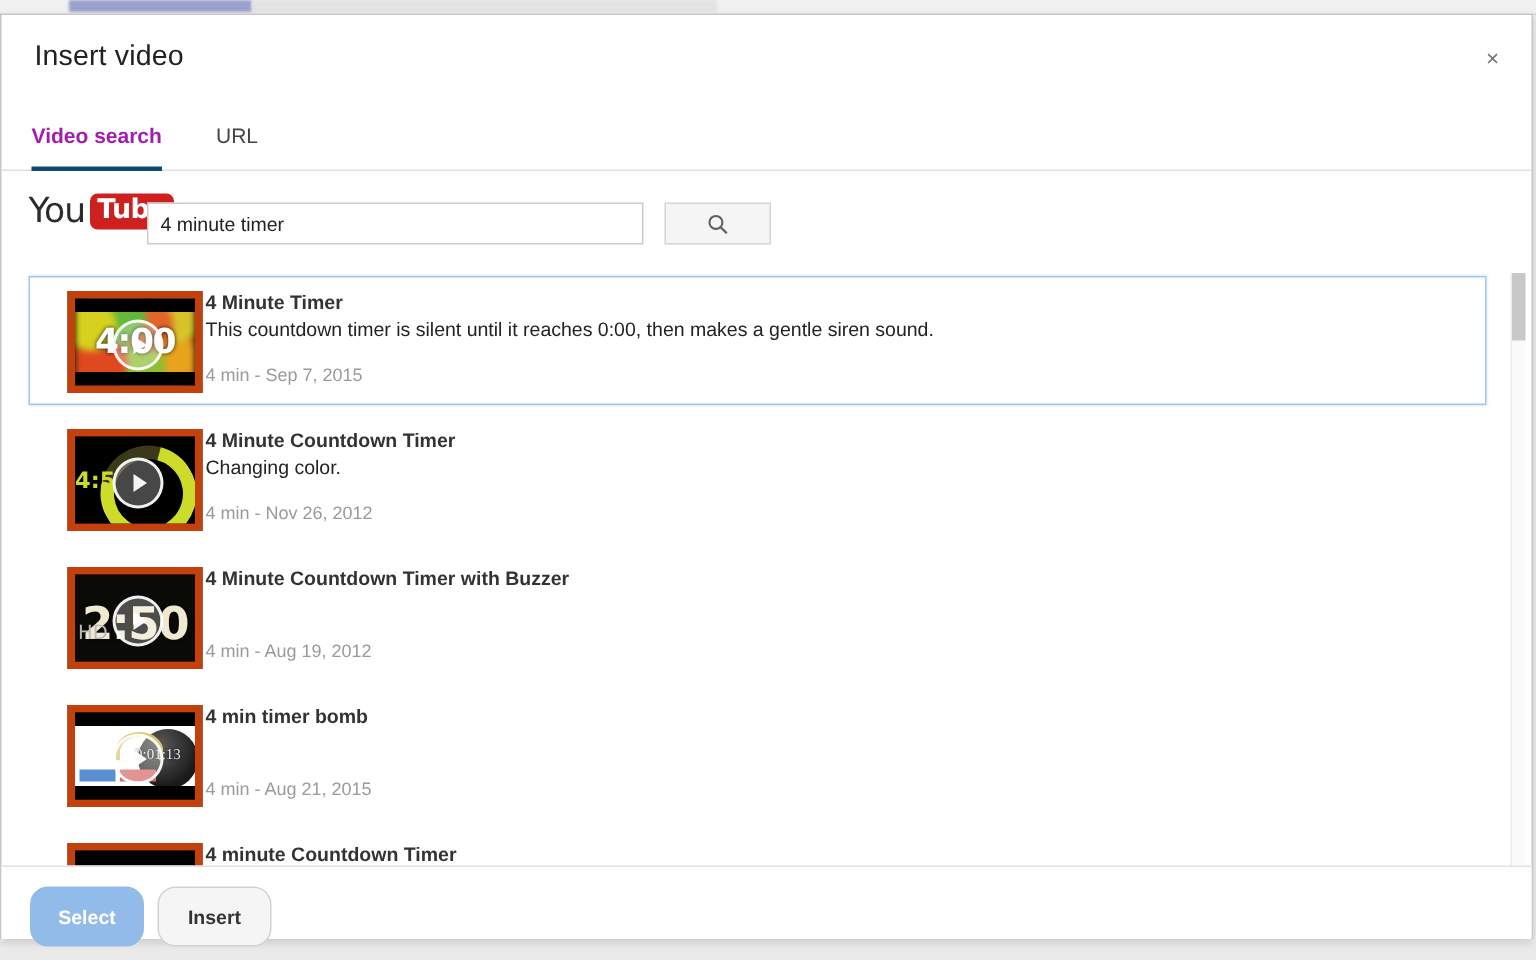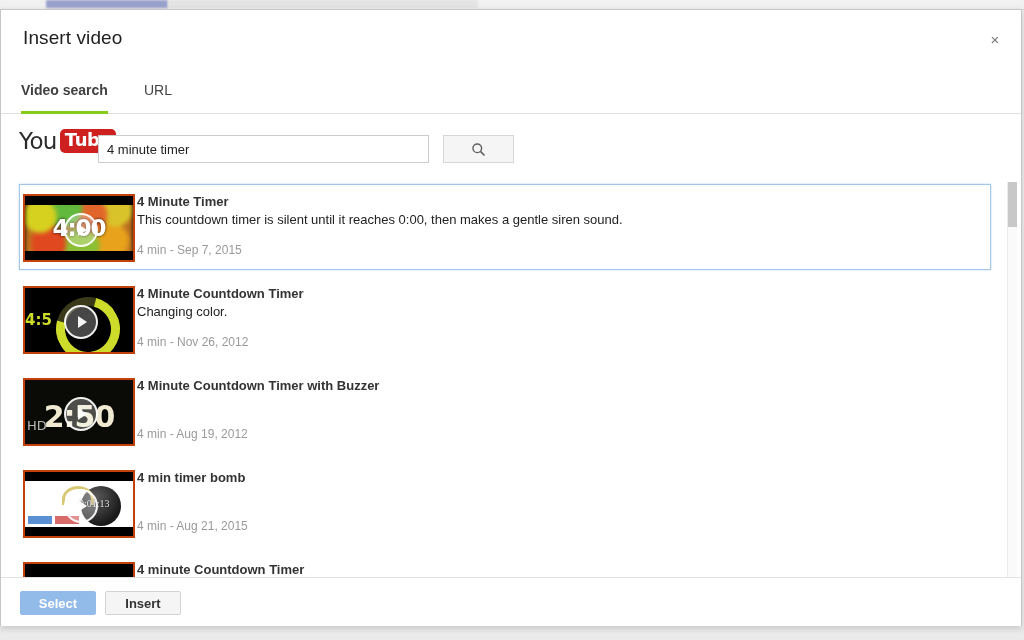--- a/index.html
+++ b/index.html
@@ -102,23 +102,23 @@
     height: 46px;
     line-height: 44px;
     font-size: 14px;
     color: #444;
     cursor: pointer;
     box-sizing: border-box;
   }
   .tab.t0 { left: 20px; }
   .tab.t1 { left: 143px; }
   .tab.active {
-    color: #404040;
-    font-weight: bold;
-    border-bottom: 3px solid #84cc16;
+    color: #a21caf;
+    font-weight: bold;
+    border-bottom: 3px solid #0c4a6e;
   }
 
   
   .search-row {
     position: absolute;
     left: 0;
     top: 104px;
     width: 100%;
     height: 60px;
   }
@@ -199,25 +199,25 @@
     border: 1px solid transparent;
     cursor: pointer;
   }
   .result.selected {
     border: 1px solid #a3c7e8;
     background: #ffffff;
     box-shadow: 0 0 2px rgba(130,175,220,.55);
   }
   .thumb {
     position: absolute;
-    left: 3px;
+    left: 25px;
     top: 9px;
-    width: 112px;
+    width: 90px;
     height: 68px;
-    border: 2px solid #c2410c;
+    border: 5px solid #c2410c;
     box-sizing: border-box;
     background: #000;
     overflow: hidden;
   }
   .thumb-inner {
     position: absolute;
     inset: 0;
   }
   .play-overlay {
     position: absolute;
@@ -385,25 +385,25 @@
     top: 567px;
     width: 100%;
     height: 49px;
     background: #fff;
     border-top: 1px solid #e2e2e2;
     box-sizing: border-box;
   }
   .btn {
     position: absolute;
     top: 13px;
-    height: 24px;
+    height: 40px;
     font-size: 13px;
     box-sizing: border-box;
     cursor: pointer;
-    border-radius: 2px;
+    border-radius: 12px;
     font-family: "Liberation Sans", sans-serif;
   }
   .btn-select {
     left: 19px;
     width: 76px;
     background: #93bbea;
     border: 1px solid #93bbea;
     color: #ffffff;
     font-weight: bold;
   }

